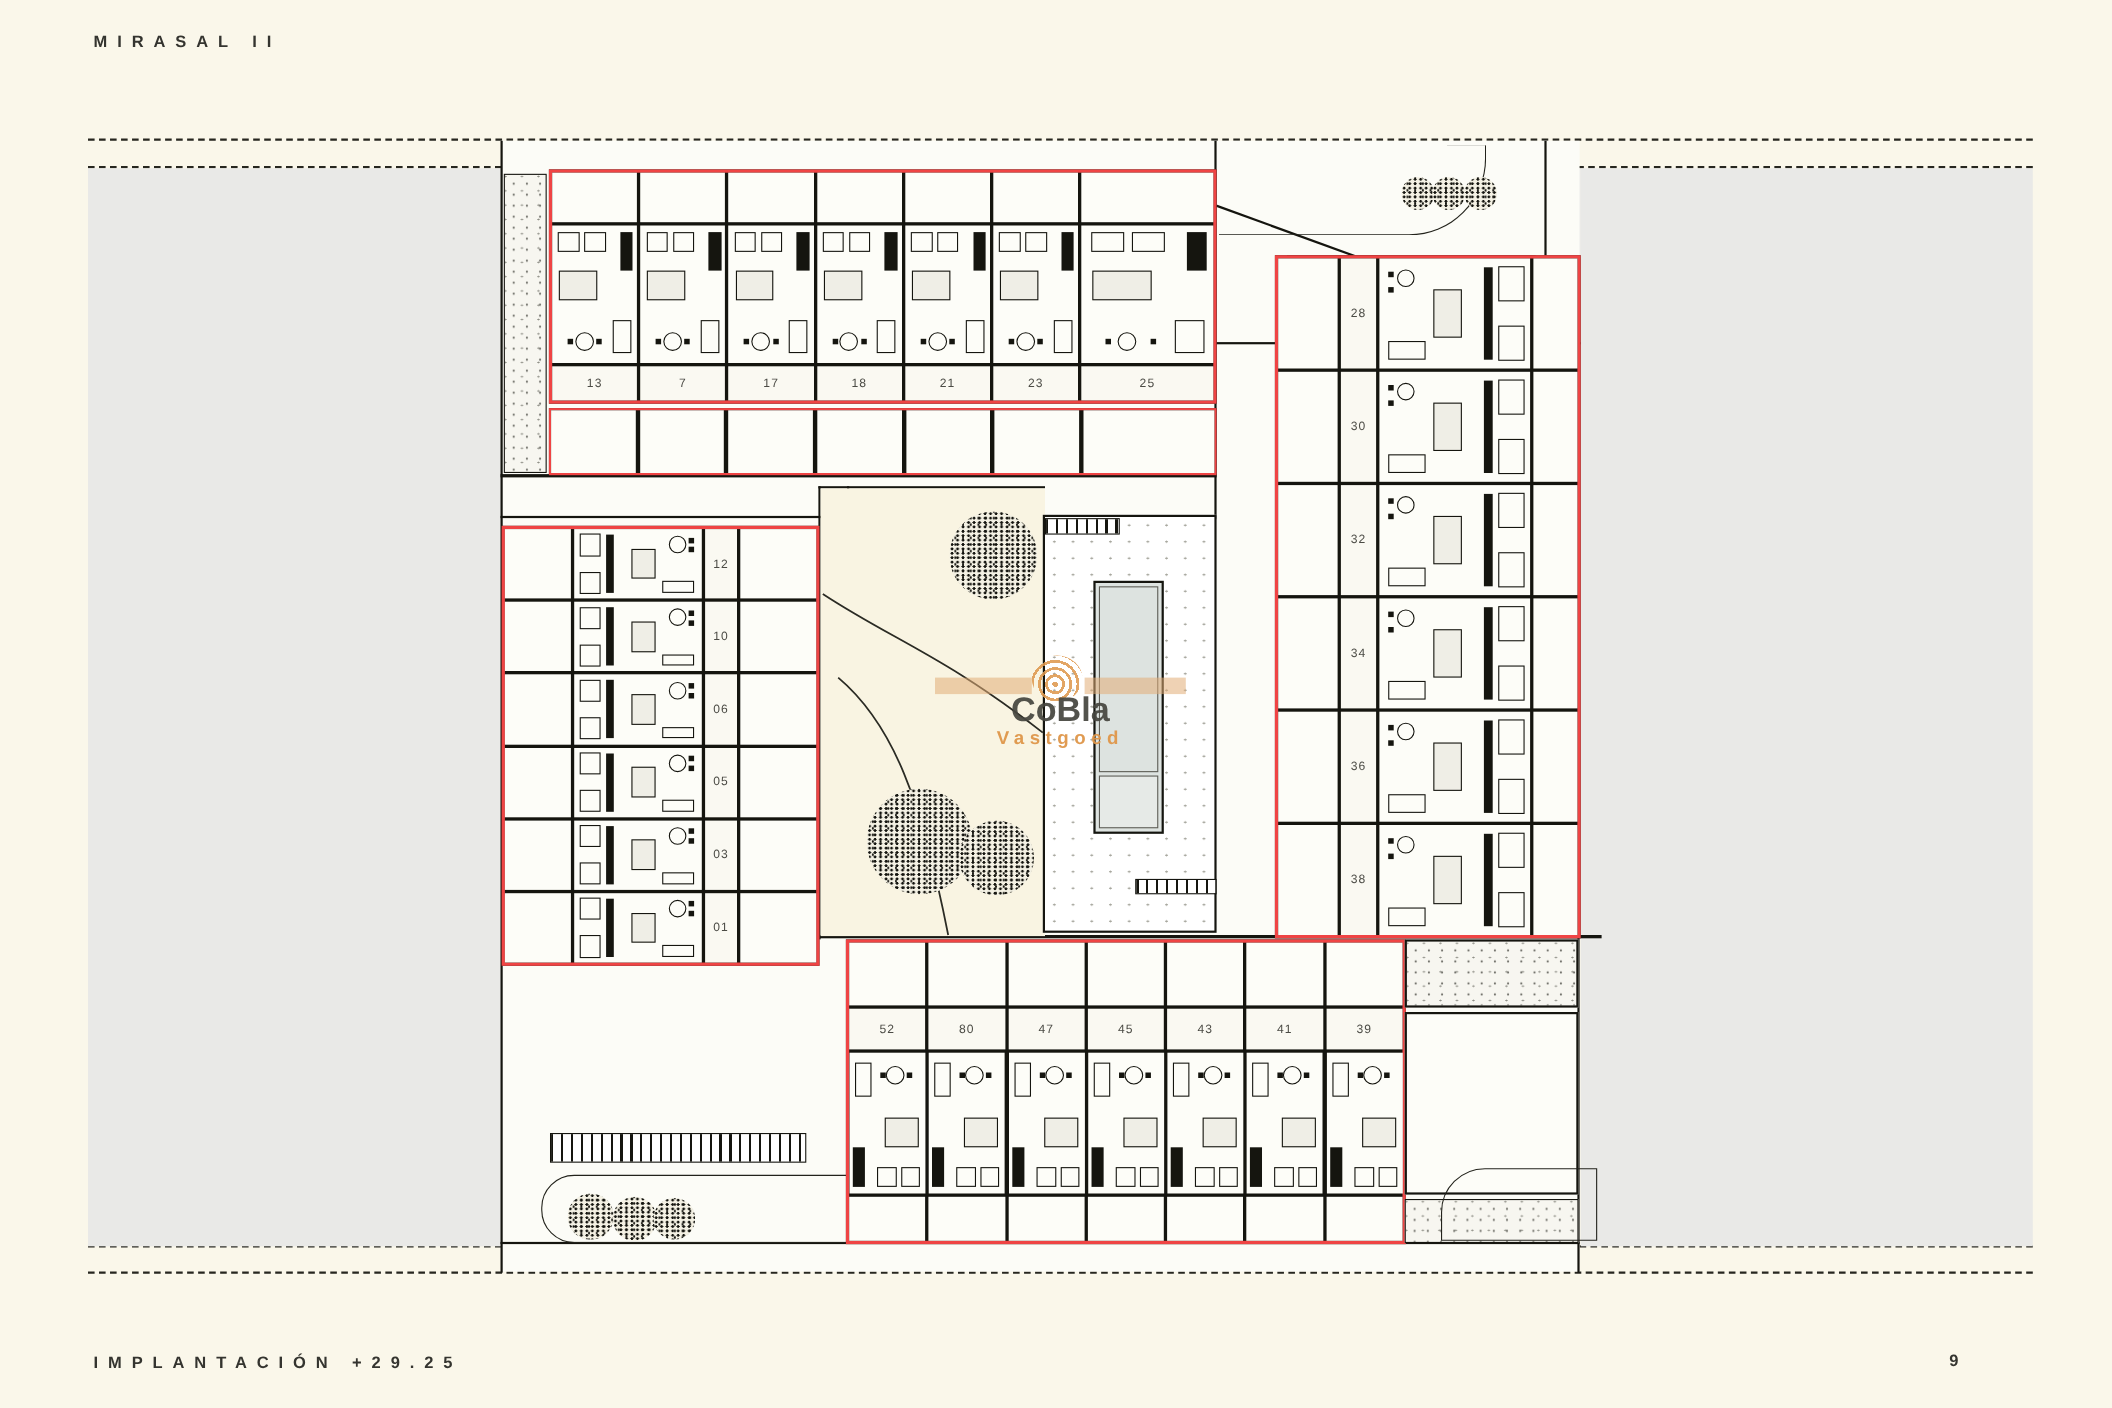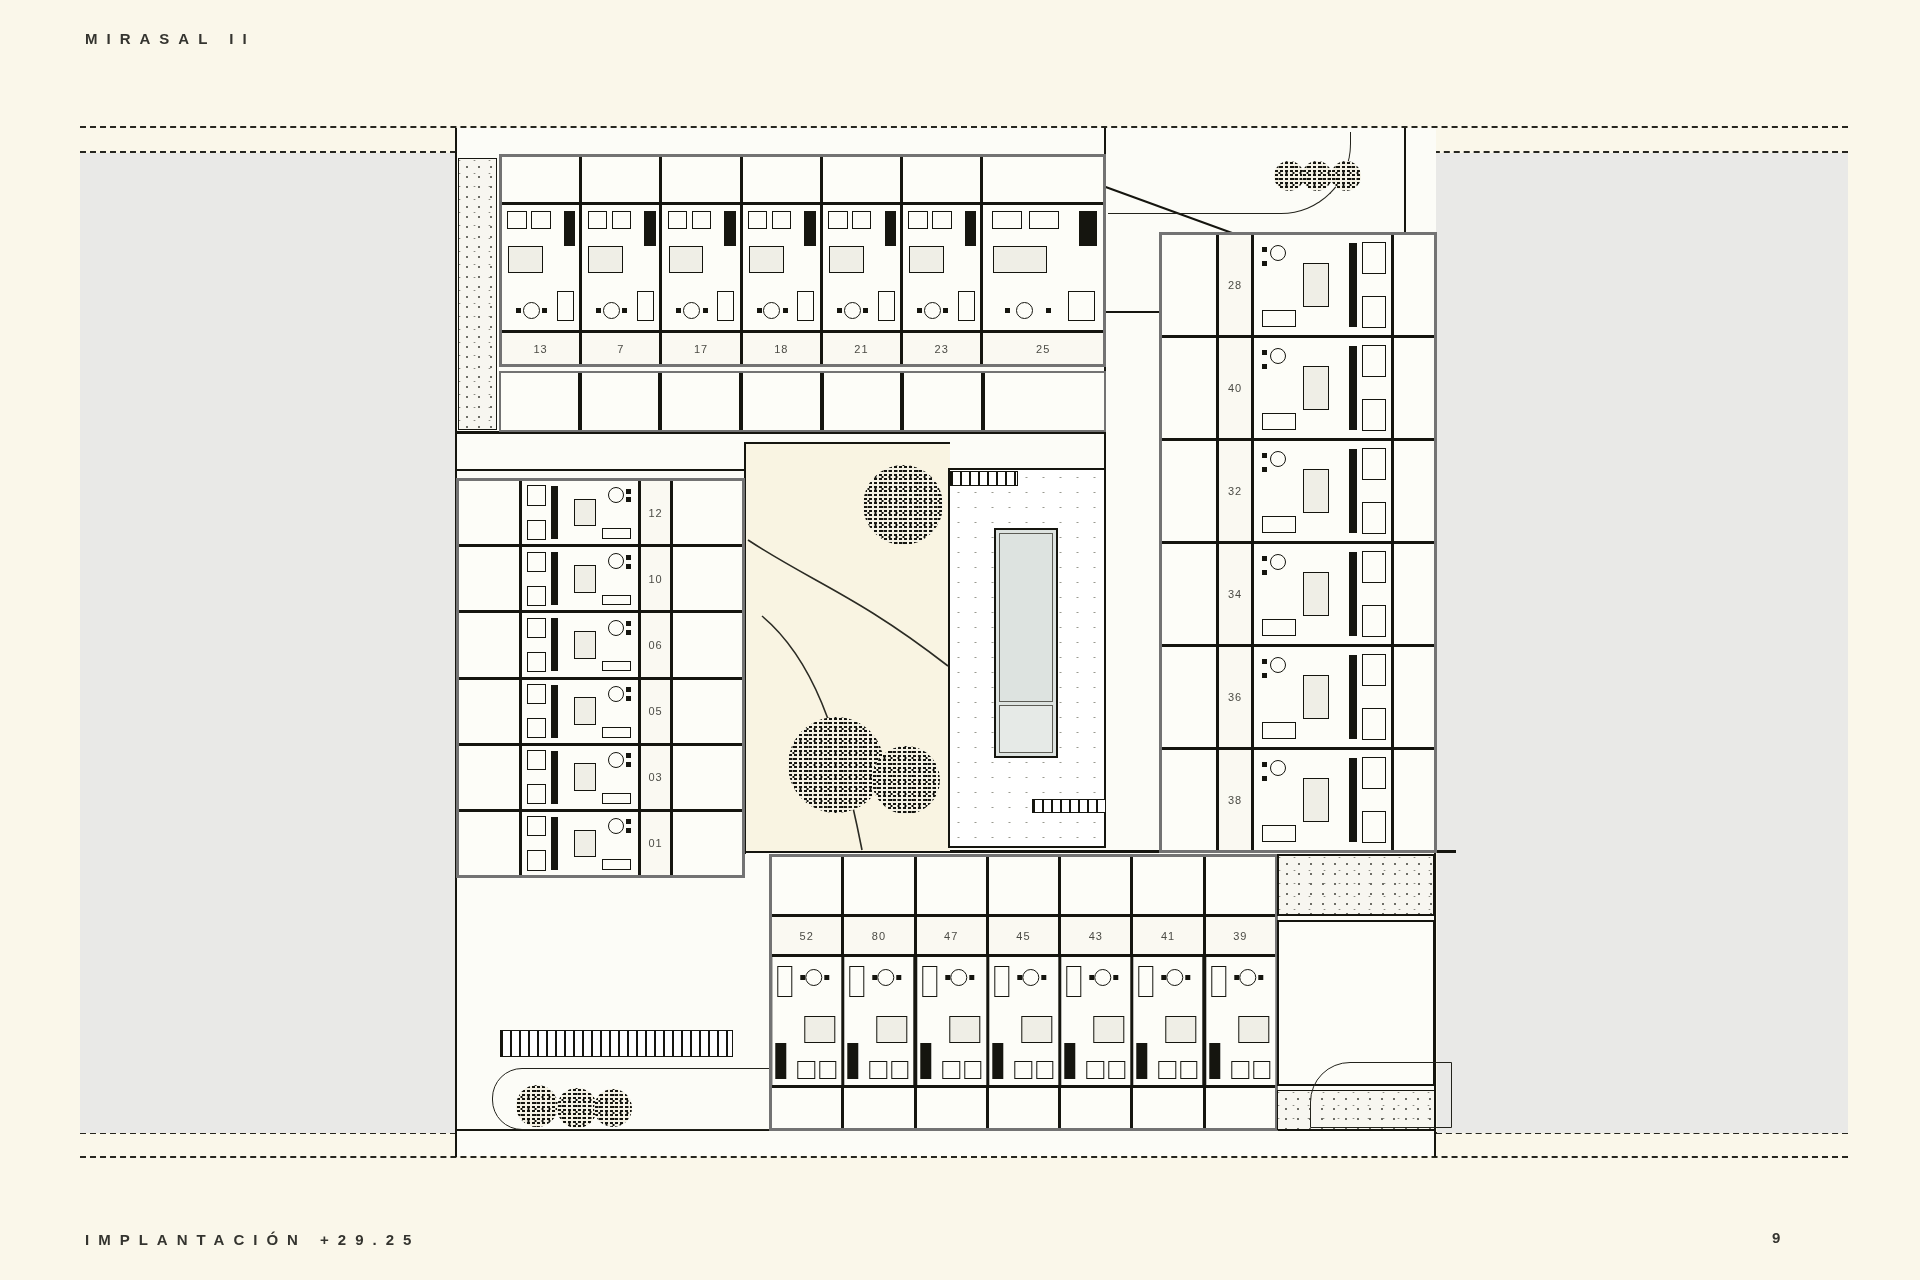--- a/index.html
+++ b/index.html
@@ -12,21 +12,21 @@
   .gray{position:absolute;background:#e9e9e7}
   .ln{position:absolute;background:#15150f}
   .diag{position:absolute;height:0;border-top:2px solid #15150f;transform-origin:0 0}
 
   .stipple{background-color:#f7f6f0;background-image:radial-gradient(#6e6e67 1px,transparent 1.3px),radial-gradient(#8b8b83 .8px,transparent 1.1px);background-size:12px 10px,15px 13px;background-position:2px 3px,8px 8px}
   .hatch{position:absolute;background:repeating-linear-gradient(90deg,#15150f 0 2px,#ffffff 2px 9px);border:1.5px solid #15150f;box-sizing:border-box}
   .tree{position:absolute;border-radius:50%;background-color:#f4f1e4;background-image:radial-gradient(#14140f 1.2px,transparent 1.5px),radial-gradient(#14140f 1px,transparent 1.3px);background-size:5px 4px,7px 6px;background-position:0 0,2px 3px;z-index:20}
   .bed{position:absolute;border:1.5px solid #23231c;background:transparent;box-sizing:border-box}
 
   
-  .block{position:absolute;display:grid;gap:3px;background:#15150f;border:3px solid #737373;box-sizing:border-box;z-index:10}
+  .block{position:absolute;display:grid;gap:3px;background:#15150f;border:3px solid #ef4444;box-sizing:border-box;z-index:10}
   [data-name=top-row-block]{left:499px;top:154px;width:607px;height:213px;grid-template-columns:repeat(6,1fr) 1.55fr;grid-template-rows:45px 1fr 31px}
   [data-name=top-garden-band]{left:499px;top:371px;width:607px;height:61px;grid-template-columns:repeat(6,1fr) 1.55fr;grid-template-rows:1fr;border-width:2px;gap:4px}
   [data-name=bottom-row-block]{left:769px;top:854px;width:509px;height:277px;grid-template-columns:repeat(7,1fr);grid-template-rows:57px 37px 1fr 40px}
   [data-name=left-column-block]{left:456px;top:478px;width:289px;height:400px;grid-template-columns:60px 1fr 29px 69px;grid-template-rows:repeat(6,1fr)}
   [data-name=right-column-block]{left:1159px;top:232px;width:278px;height:621px;grid-template-columns:54px 32px 1fr 40px;grid-template-rows:repeat(6,1fr)}
 
   .cell{background:#fdfdf8;position:relative;box-sizing:border-box}
   .lab{display:flex;align-items:center;justify-content:center;font-size:11px;color:#4b4b45;background:#faf9f2;letter-spacing:1px}
 
   
@@ -284,21 +284,21 @@
         <i class="b2"></i>
         <i class="wr"></i>
         <i class="ba"></i>
         <i class="tb"></i>
         <i class="kk"></i>
         <i class="c1"></i>
         <i class="c2"></i>
       </div>
       <div class="cell stipple" data-name="garden-cell"></div>
       <div class="cell stipple" data-name="terrace-cell"></div>
-      <div class="cell lab" data-name="unit-number-label">40</div>
+      <div class="cell lab" data-name="unit-number-label">30</div>
       <div class="cell u h" data-name="unit-floorplan">
         <i class="b1"></i>
         <i class="b2"></i>
         <i class="wr"></i>
         <i class="ba"></i>
         <i class="tb"></i>
         <i class="kk"></i>
         <i class="c1"></i>
         <i class="c2"></i>
       </div>
@@ -480,14 +480,21 @@
   <div class="tree" style="left:788px;top:717px;width:96px;height:96px" data-name="tree"></div>
   <div class="tree" style="left:872px;top:746px;width:68px;height:68px" data-name="tree"></div>
 
   <div class="bed" style="left:492px;top:1068px;width:392px;height:62px;border-radius:30px 4px 30px 30px;z-index:6" data-name="planting-bed"></div>
   <div class="tree" style="left:516px;top:1085px;width:42px;height:42px" data-name="tree"></div>
   <div class="tree" style="left:557px;top:1088px;width:40px;height:40px" data-name="tree"></div>
   <div class="tree" style="left:594px;top:1089px;width:38px;height:38px" data-name="tree"></div>
 
   <div class="bed" style="left:1310px;top:1062px;width:142px;height:66px;border-radius:40px 0 0 0;z-index:12" data-name="planting-bed"></div>
 
+  <div data-name="watermark">
+    <div class="wm-bar wm-bar-l" data-name="watermark-bar"></div>
+    <div class="wm-bar wm-bar-r" data-name="watermark-bar"></div>
+    <div class="wm-logo" data-name="watermark-spiral-logo-icon"></div>
+    <div class="wm-brand" data-name="watermark-brand">CoBla</div>
+    <div class="wm-sub" data-name="watermark-subtitle">Vastgoed</div>
+  </div>
 
 </div>
 
 </body></html>

